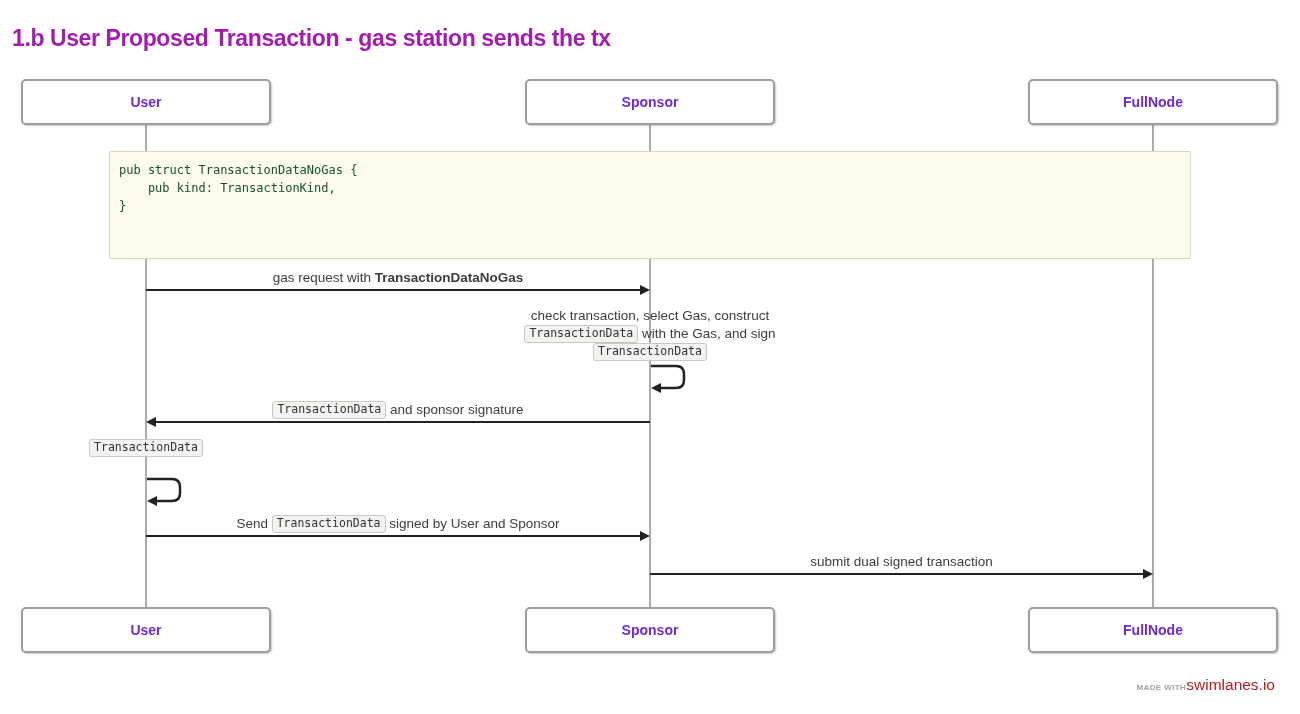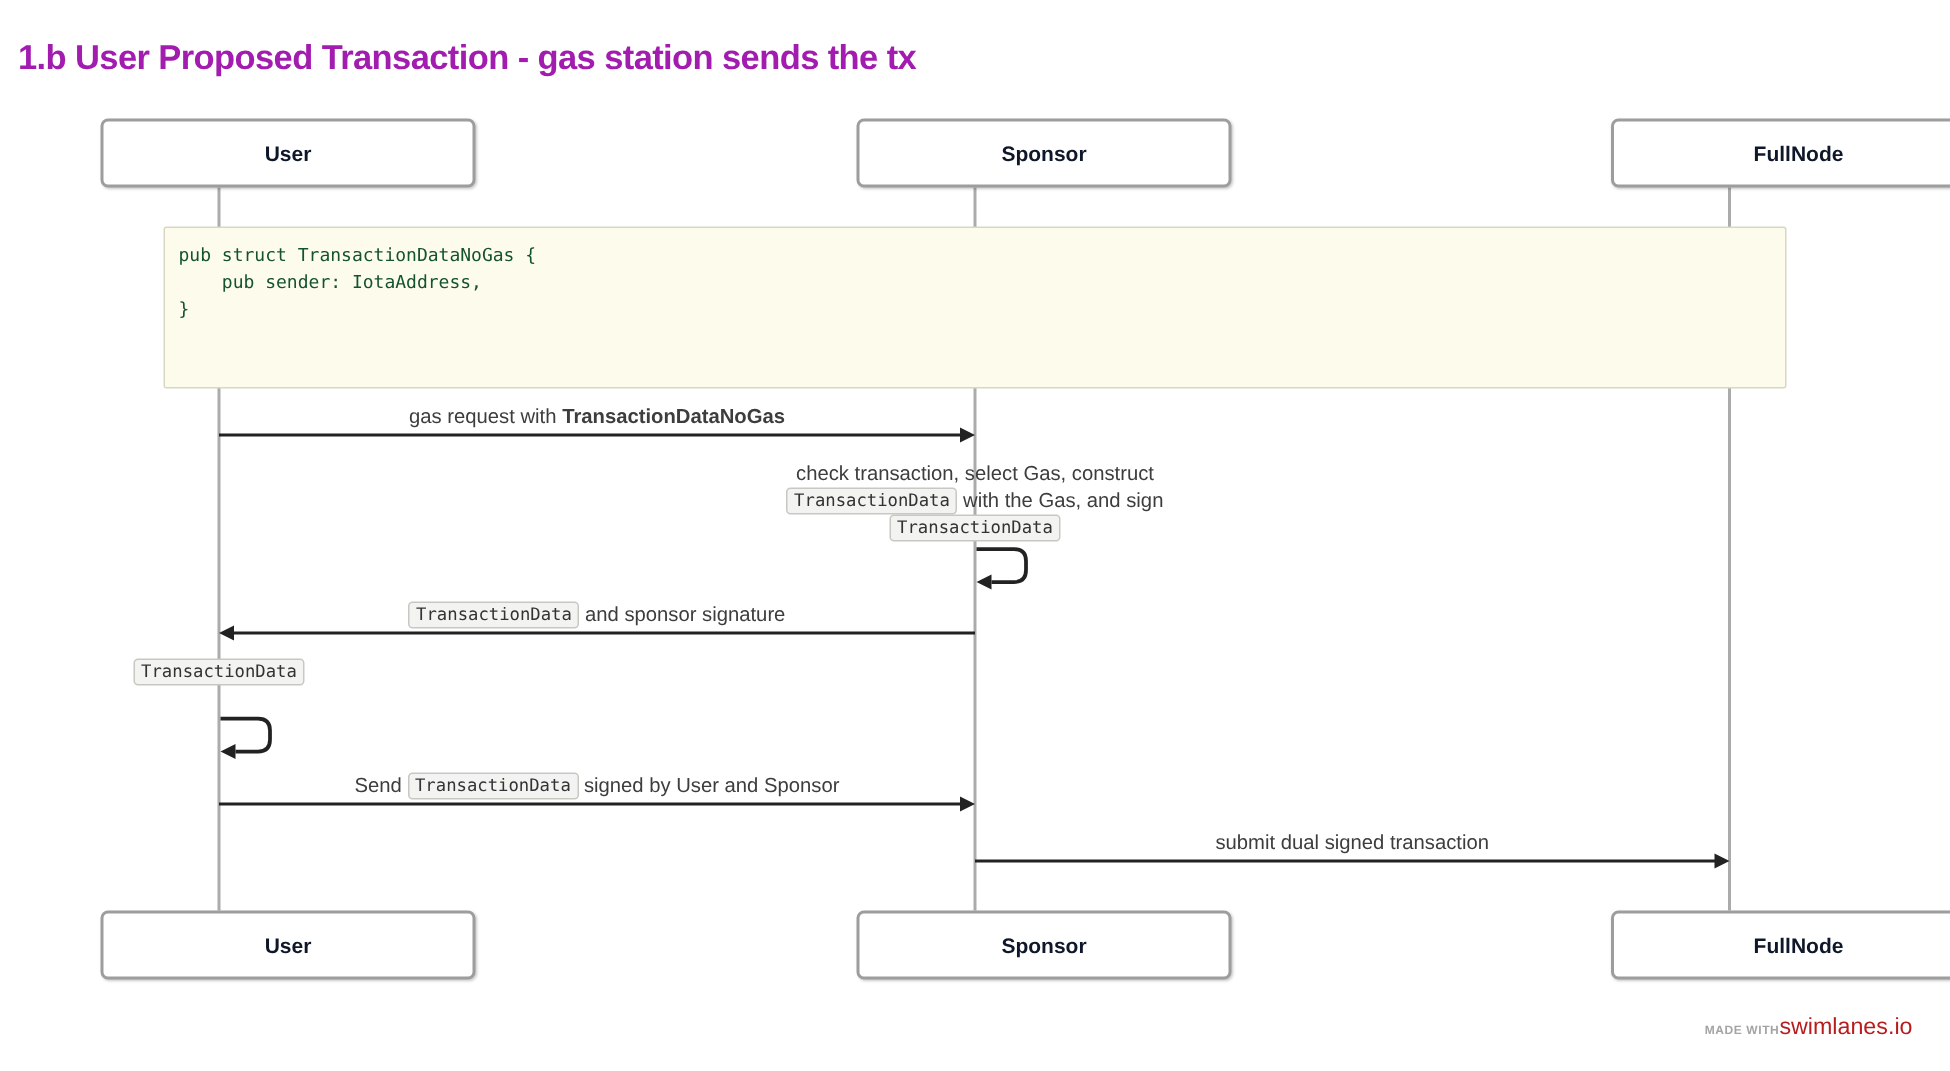--- a/index.html
+++ b/index.html
@@ -12,21 +12,21 @@
     position: absolute; top: 25px; left: 12px; width: 100%;
     text-align: left; font-size: 23px; font-weight: 700;
     letter-spacing: -0.4px; color: #a21caf;
   }
   .overlay { position: absolute; left: 0; top: 0; width: 1300px; height: 714px; pointer-events: none; }
   .actor {
     position: absolute; width: 250px; height: 46px;
     background: #ffffff; border: 2px solid #9d9d9d; border-radius: 5px;
     box-shadow: 1px 1px 2px rgba(0,0,0,0.22);
     display: flex; align-items: center; justify-content: center;
-    font-size: 14px; font-weight: 700; color: #0f172a; margin-left: 46px;
+    font-size: 14px; font-weight: 700; color: #6d28d9;
   }
   .note {
     position: absolute; left: 109px; top: 151px; width: 1082px; height: 108px;
     background: #fdfcec; border: 1px solid #d9d7c3; border-radius: 2px;
     padding: 9px 0 0 9px;
   }
   .code-line {
     font-family: "DejaVu Sans Mono", monospace;
     font-size: 12px; line-height: 18px; color: #14532d; white-space: pre;
   }
@@ -73,21 +73,21 @@
   </div>
   <div class="actor" style="left:525px; top:79px;">
     <span>Sponsor</span>
   </div>
   <div class="actor" style="left:1028px; top:79px;">
     <span>FullNode</span>
   </div>
 
   <div class="note">
     <div class="code-line">pub struct TransactionDataNoGas {</div>
-    <div class="code-line">    pub sender: IotaAddress,</div>
+    <div class="code-line">    pub kind: TransactionKind,</div>
     <div class="code-line">}</div>
   </div>
 
   <svg class="overlay" viewBox="0 0 1300 714">
 
     <line x1="146" y1="290" x2="641" y2="290" stroke="#222222" stroke-width="2"></line>
     <polygon points="650,290 640,285 640,295" fill="#222222"></polygon>
 
     <path d="M651,366 H676 Q684,366 684,374 V380 Q684,388 676,388 H661" fill="none" stroke="#222222" stroke-width="2.5"></path>
     <polygon points="651,388 661,383 661,393" fill="#222222"></polygon>

